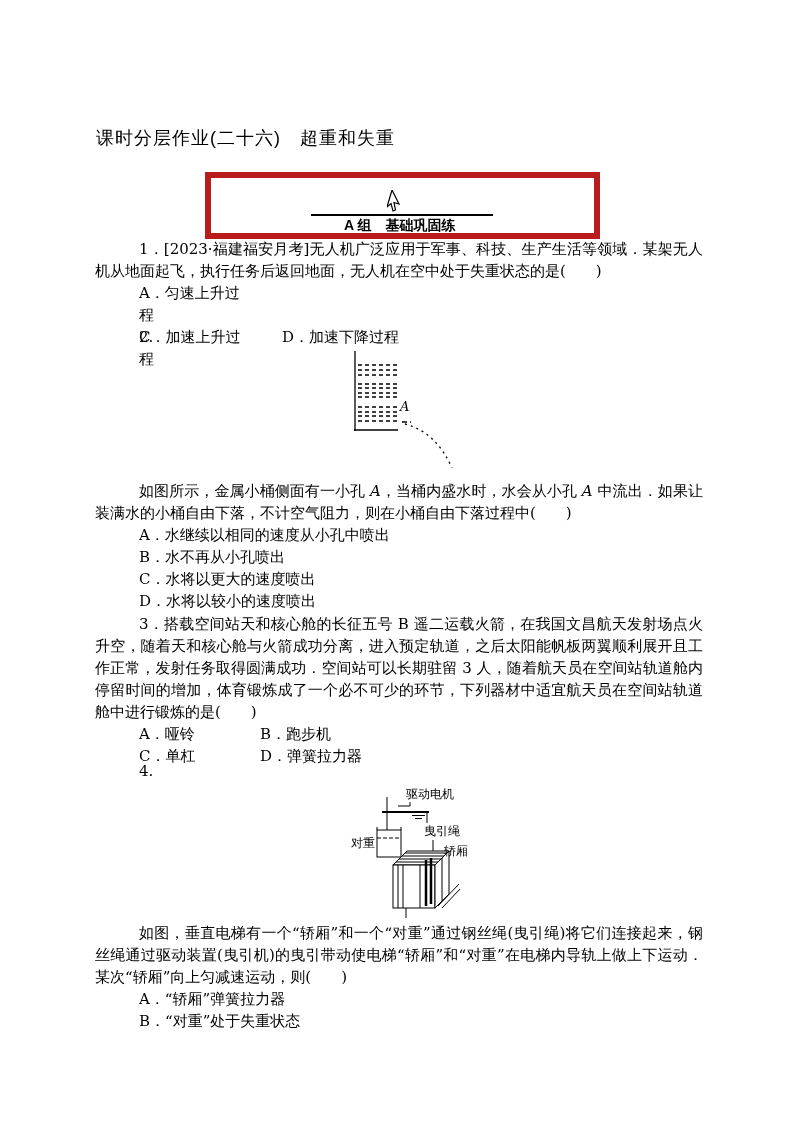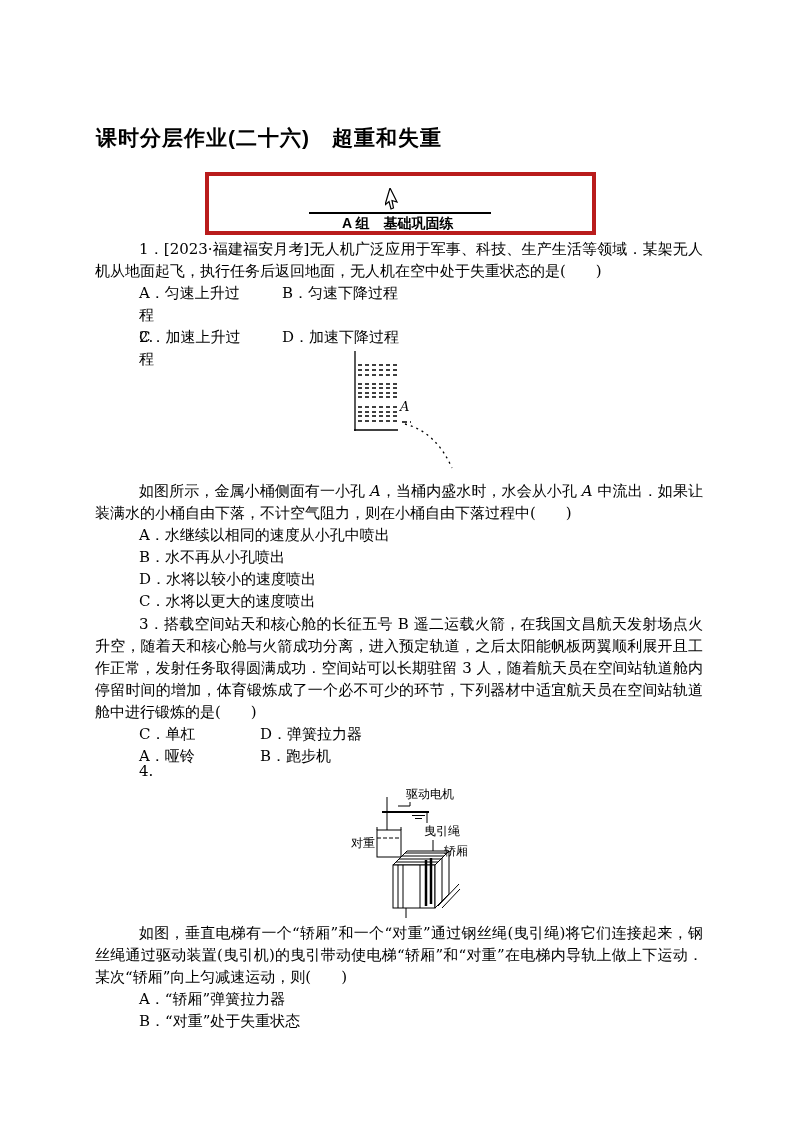--- a/index.html
+++ b/index.html
@@ -7,26 +7,26 @@
     position:relative;
     width:793px;height:1122px;
     background:#ffffff;
     font-family:"DejaVu Serif","Liberation Serif",serif;
     font-size:15px;line-height:22px;color:#000;
     overflow:hidden;
   }
   .page-title{
     position:absolute;left:96px;top:124px;margin:0;
     font-family:"Liberation Sans","DejaVu Sans",sans-serif;
-    font-weight:bold;font-size:21px;line-height:28px;letter-spacing:1px;
+    font-weight:normal;font-size:18px;line-height:28px;letter-spacing:1px;
   }
   
   .banner{
     position:absolute;left:205px;top:172px;width:383px;height:55px;
-    border:4px solid #b91c1c;
+    border:6px solid #b91c1c;
   }
   .banner-line{position:absolute;left:100px;top:36px;width:182px;height:2px;background:#000;}
   .banner-cursor{position:absolute;left:176px;top:12px;width:14px;height:24px;}
   .banner-label{
     position:absolute;left:133px;top:39px;
     font-family:"Liberation Sans","DejaVu Sans",sans-serif;
     font-weight:bold;font-size:14px;line-height:16px;
   }
   
   .block{position:absolute;left:95px;width:608px;}
@@ -65,21 +65,20 @@
       <polygon points="5,0 0,17 4,13.5 6,21 8.5,20 7,12.5 12,14" fill="#fff" stroke="#000" stroke-width="1.2"></polygon>
     </svg>
     <div class="banner-line"></div>
     <div class="banner-label">A 组　基础巩固练</div>
   </div>
 
   <div class="block" style="top:238px">
     <p class="stem"><span>1．</span><span class="kai">[2023·福建福安月考]</span><span>无人机广泛应用于军事、科技、生产生活等领域．某架无人机从地面起飞，执行任务后返回地面，无人机在空中处于失重状态的是(　　)</span></p>
     <div class="opt-cols">
       <span class="col-a">A．匀速上升过程</span>
-      <span>B．匀速下降过程</span>
     </div>
     <div class="opt-cols">
       <span class="col-a">C．加速上升过程</span>
       <span>D．加速下降过程</span>
     </div>
   </div>
 
   <p class="qnum-line" style="top:326px">2.</p>
 
   <div class="figure fig-bucket">
@@ -104,33 +103,33 @@
         <path d="M57 76 Q88 84 104 120" stroke-dasharray="2 4"></path>
       </g>
     </svg>
     <div class="fig-label hole-label">A</div>
   </div>
 
   <div class="block" style="top:480px">
     <p class="stem"><span>如图所示，金属小桶侧面有一小孔 </span><span class="var">A</span><span>，当桶内盛水时，水会从小孔 </span><span class="var">A</span><span> 中流出．如果让装满水的小桶自由下落，不计空气阻力，则在小桶自由下落过程中(　　)</span></p>
     <div class="opt-line">A．水继续以相同的速度从小孔中喷出</div>
     <div class="opt-line">B．水不再从小孔喷出</div>
+    <div class="opt-line">C．水将以更大的速度喷出</div>
     <div class="opt-line">D．水将以较小的速度喷出</div>
-    <div class="opt-line">C．水将以更大的速度喷出</div>
   </div>
 
   <div class="block" style="top:613px">
     <p class="stem"><span>3．</span><span>搭载空间站天和核心舱的长征五号 B 遥二运载火箭，在我国文昌航天发射场点火升空，随着天和核心舱与火箭成功分离，进入预定轨道，之后太阳能帆板两翼顺利展开且工作正常，发射任务取得圆满成功．空间站可以长期驻留 3 人，随着航天员在空间站轨道舱内停留时间的增加，体育锻炼成了一个必不可少的环节，下列器材中适宜航天员在空间站轨道舱中进行锻炼的是(　　)</span></p>
     <div class="opt-cols narrow">
+      <span class="col-a">A．哑铃</span>
+      <span>B．跑步机</span>
+    </div>
+    <div class="opt-cols narrow">
       <span class="col-a">C．单杠</span>
       <span>D．弹簧拉力器</span>
-    </div>
-    <div class="opt-cols narrow">
-      <span class="col-a">A．哑铃</span>
-      <span>B．跑步机</span>
     </div>
   </div>
 
   <p class="qnum-line" style="top:760px">4.</p>
 
   <div class="figure fig-elevator">
     <svg width="136" height="138" viewBox="0 0 136 138">
       <g stroke="#000" stroke-width="1" fill="none">
 
         <polyline points="64,18 64,22 52,22"></polyline>

